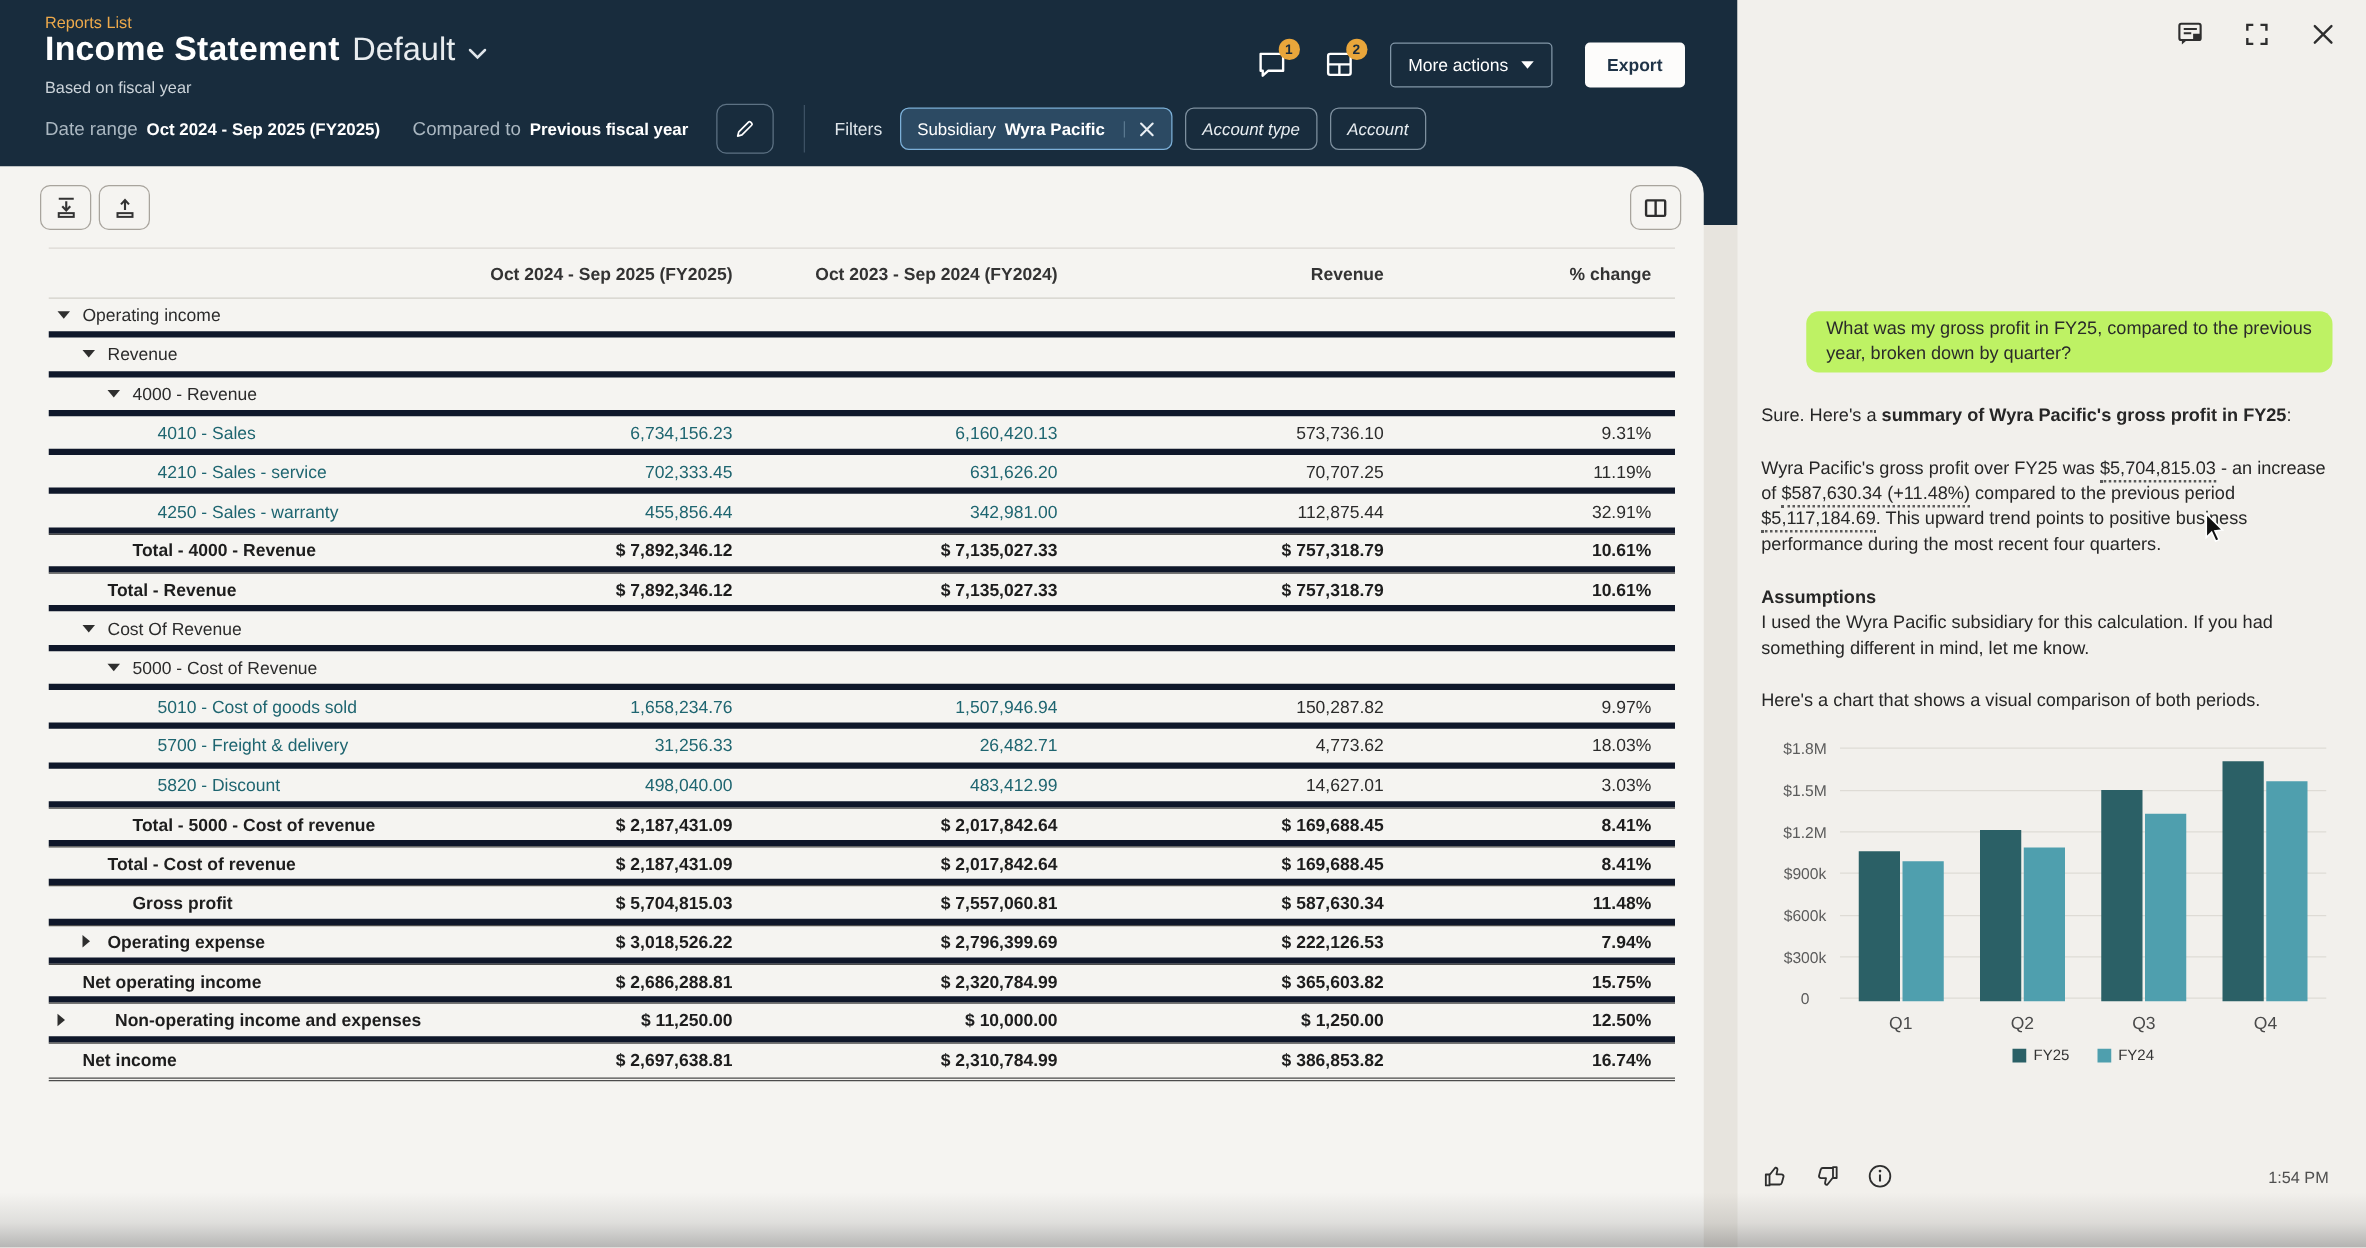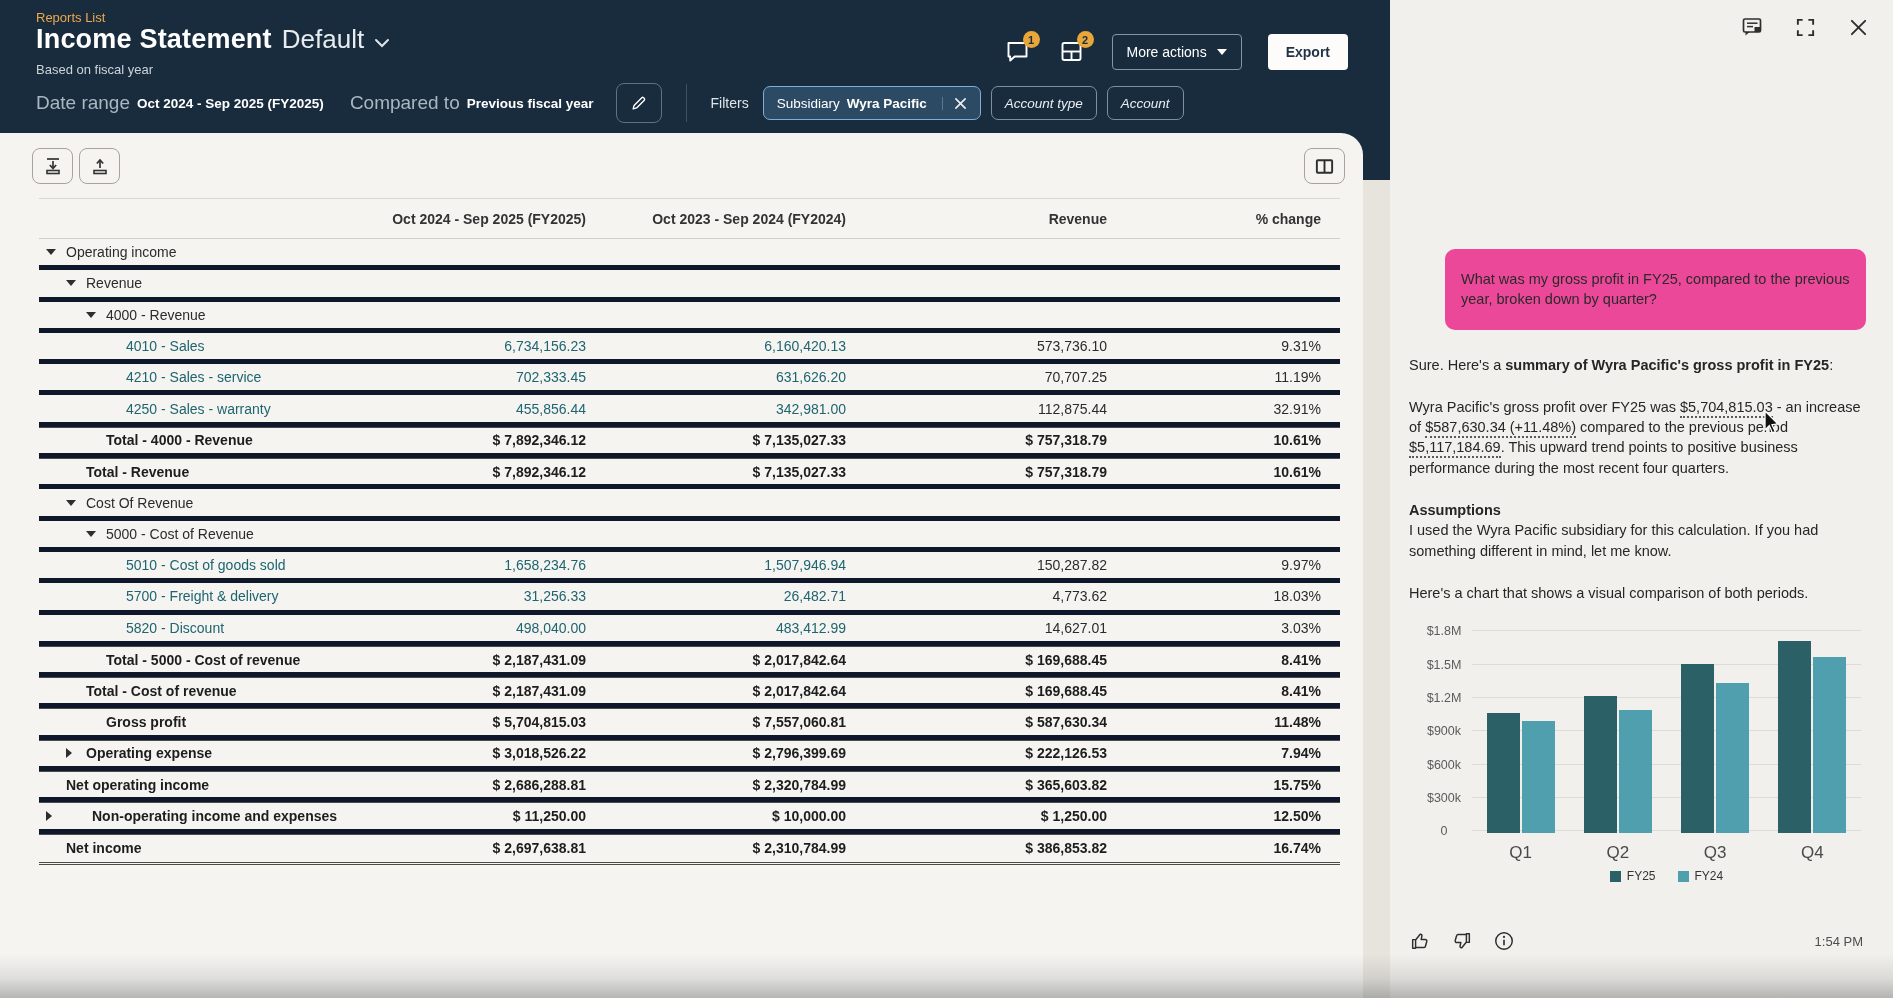--- a/index.html
+++ b/index.html
@@ -20,21 +20,21 @@
   .subtitle { position:absolute; left:36px; top:62px; color:#ccd4da; font-size:13px; }
 
   .hdr-actions { position:absolute; right:42px; top:34px; display:flex; align-items:center; gap:26px; }
   .icon-badge { position:relative; width:28px; height:28px; cursor:pointer; }
   .badge { position:absolute; top:-7px; right:-8px; min-width:17px; height:17px; border-radius:9px; background:#e9a63b; color:#1b2c3c; font-size:11px; font-weight:bold; display:flex; align-items:center; justify-content:center; padding:0 3px; }
   .btn-outline { background:transparent; border:1px solid #8196a7; border-radius:4px; color:#fff; font-size:14px; font-family:inherit; height:36px; padding:0 14px; display:flex; align-items:center; gap:10px; cursor:pointer; }
   .caret-down { width:0; height:0; border-left:5px solid transparent; border-right:5px solid transparent; border-top:6px solid #fff; }
   .btn-solid { background:#fdfcfb; border:none; border-radius:4px; color:#1f3347; font-size:14px; font-weight:bold; font-family:inherit; height:36px; padding:0 18px; cursor:pointer; }
 
   .filter-row { position:absolute; left:36px; top:82px; height:42px; display:flex; align-items:center; color:#fff; }
-  .f-lab { color:#aab7c1; font-size:19px; margin-right:7px; }
+  .f-lab { color:#aab7c1; font-size:15px; margin-right:7px; }
   .f-val { color:#fff; font-size:13.5px; font-weight:bold; }
   .gap24 { width:26px; }
   .pencil-btn { width:46px; height:40px; border:1px solid #5d7284; border-radius:8px; background:transparent; display:flex; align-items:center; justify-content:center; margin-left:22px; cursor:pointer; }
   .vdiv { width:1px; height:38px; background:#3c5164; margin:0 24px 0 24px; }
   .filters-lab { color:#dee5ea; font-size:14px; margin-right:14px; }
   .chips { display:flex; align-items:center; gap:10px; }
   .chip { height:34px; display:flex; align-items:center; gap:7px; padding:0 13px; border-radius:7px; font-size:13.5px; cursor:pointer; }
   .chip.plain { border:1px solid #7e909f; color:#e9eef2; background:transparent;font-style:italic; }
   .chip.selected { border:1px solid #7cb0d8; background:#2c4a63; color:#fff; }
   .chip .c-val { font-weight:bold; }
@@ -60,34 +60,34 @@
   .row-account .t-label span { color:#1e6570; cursor:pointer; }
   .row-account .t-cell.teal { color:#1e6570; }
   .row-total { font-weight:bold; color:#1d1d1d; border-top:1px solid #4b4b4b; }
   .row-dblbottom { border-bottom:3px double #4b4b4b; }
 
   
   .chat-panel { position:absolute; left:1390px; top:0; width:503px; height:998px; background:#f2f0ec; }
   .panel-icons { position:absolute; top:14px; right:22px; display:flex; align-items:center; gap:27px; }
   .p-icon { width:26px; height:26px; display:flex; align-items:center; justify-content:center; cursor:pointer; }
   .messages { position:absolute; top:249px; left:19px; right:27px; font-size:14.5px; color:#262626; line-height:1.4; }
-  .bubble { background:#ec4899; border-radius:10px; padding:20px 16px; margin-left:36px; margin-bottom:25px; color:#2a2a2a; }
+  .bubble { background:#bef264; border-radius:10px; padding:4px 16px; margin-left:36px; margin-bottom:25px; color:#2a2a2a; }
   .msg-p { margin-bottom:22px; }
   .assump-title { font-weight:bold; margin-bottom:0; }
   .seg-strong { font-weight:normal; border-bottom:2px dotted #5a5a5a; padding-bottom:1px; }
 
   
   .chart { margin-top:4px; position:relative; height:252px; }
   .plot { position:absolute; left:63px; top:0; width:389px; height:208px; }
   .gridline { position:absolute; left:0; right:0; height:1px; background:#dedbd5; }
   .y-lab { position:absolute; left:0; width:54px; text-align:center; font-size:12.5px; color:#5b5b5b; transform:translateY(-7px); }
   .groups { position:absolute; left:0; right:0; bottom:0; top:0; display:flex; justify-content:space-around; align-items:flex-end; }
   .group { display:flex; align-items:flex-end; gap:2px; }
   .bar { width:33px; }
-  .x-labels { position:absolute; left:63px; width:389px; top:216px; display:flex; justify-content:space-around; font-size:17px; color:#4a4a4a; }
+  .x-labels { position:absolute; left:63px; width:389px; top:216px; display:flex; justify-content:space-around; font-size:14px; color:#4a4a4a; }
   .legend { position:absolute; left:63px; width:389px; top:243px; display:flex; justify-content:center; gap:22px; font-size:12px; color:#333; }
   .legend-item { display:flex; align-items:center; gap:6px; }
   .legend-chip { width:11px; height:11px; }
 
   .feedback-row { position:absolute; top:930px; left:19px; right:30px; display:flex; align-items:center; gap:20px; }
   .fb-icon { cursor:pointer; display:flex; }
   .timestamp { margin-left:auto; font-size:13px; color:#4f4f4f; }
 
   .bottom-fade { position:absolute; left:0; right:0; bottom:0; height:44px; pointer-events:none;
     background:linear-gradient(180deg, rgba(60,62,64,0) 0%, rgba(60,62,64,0.12) 55%, rgba(60,62,64,0.34) 100%); }

